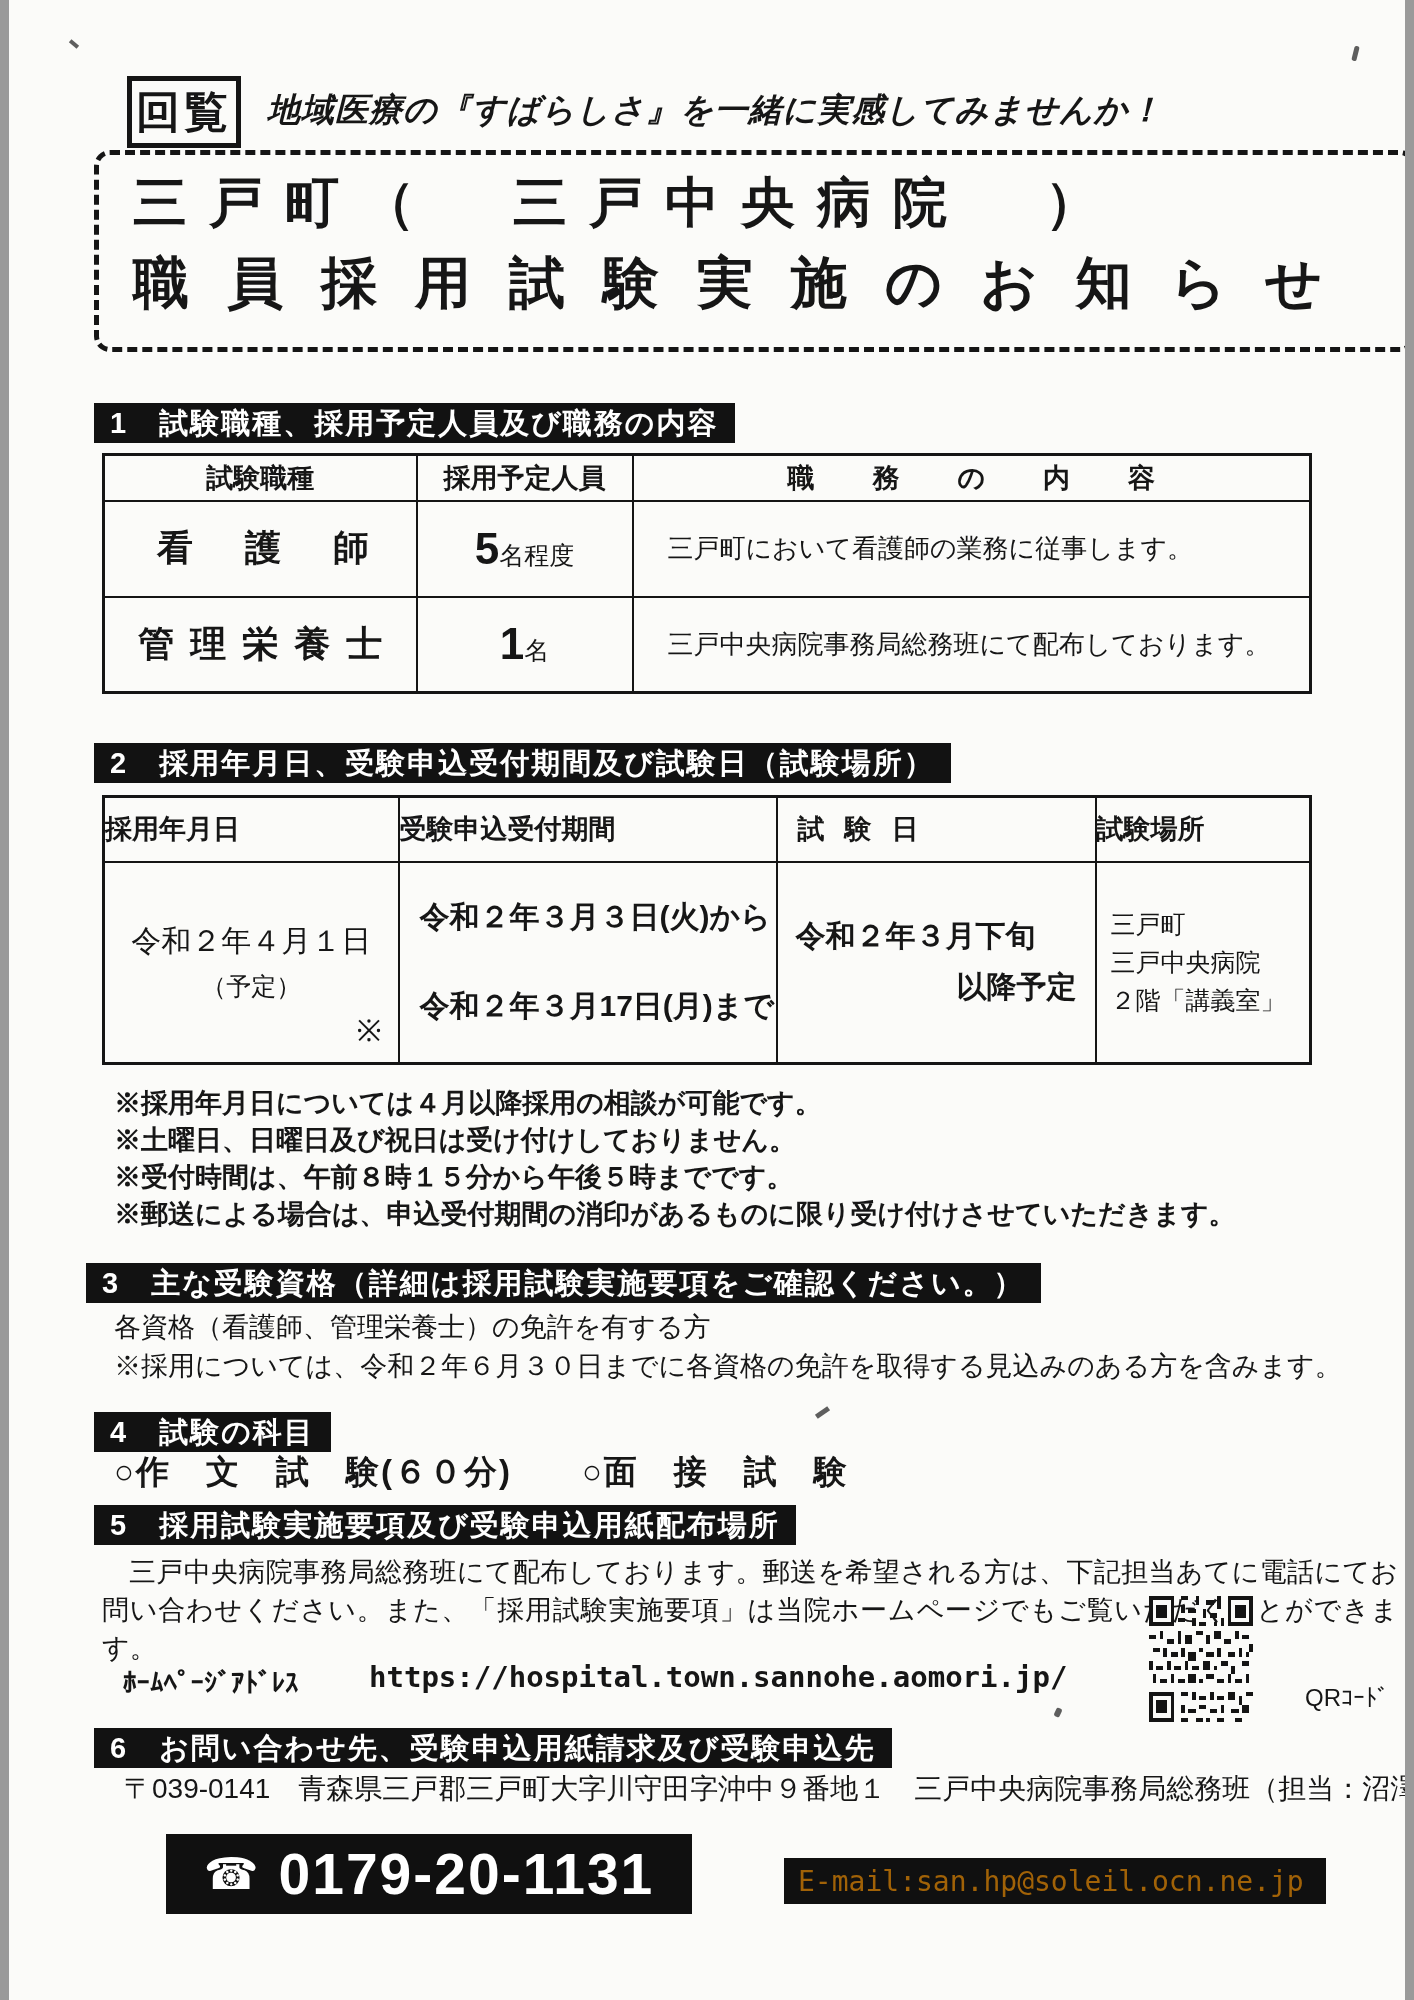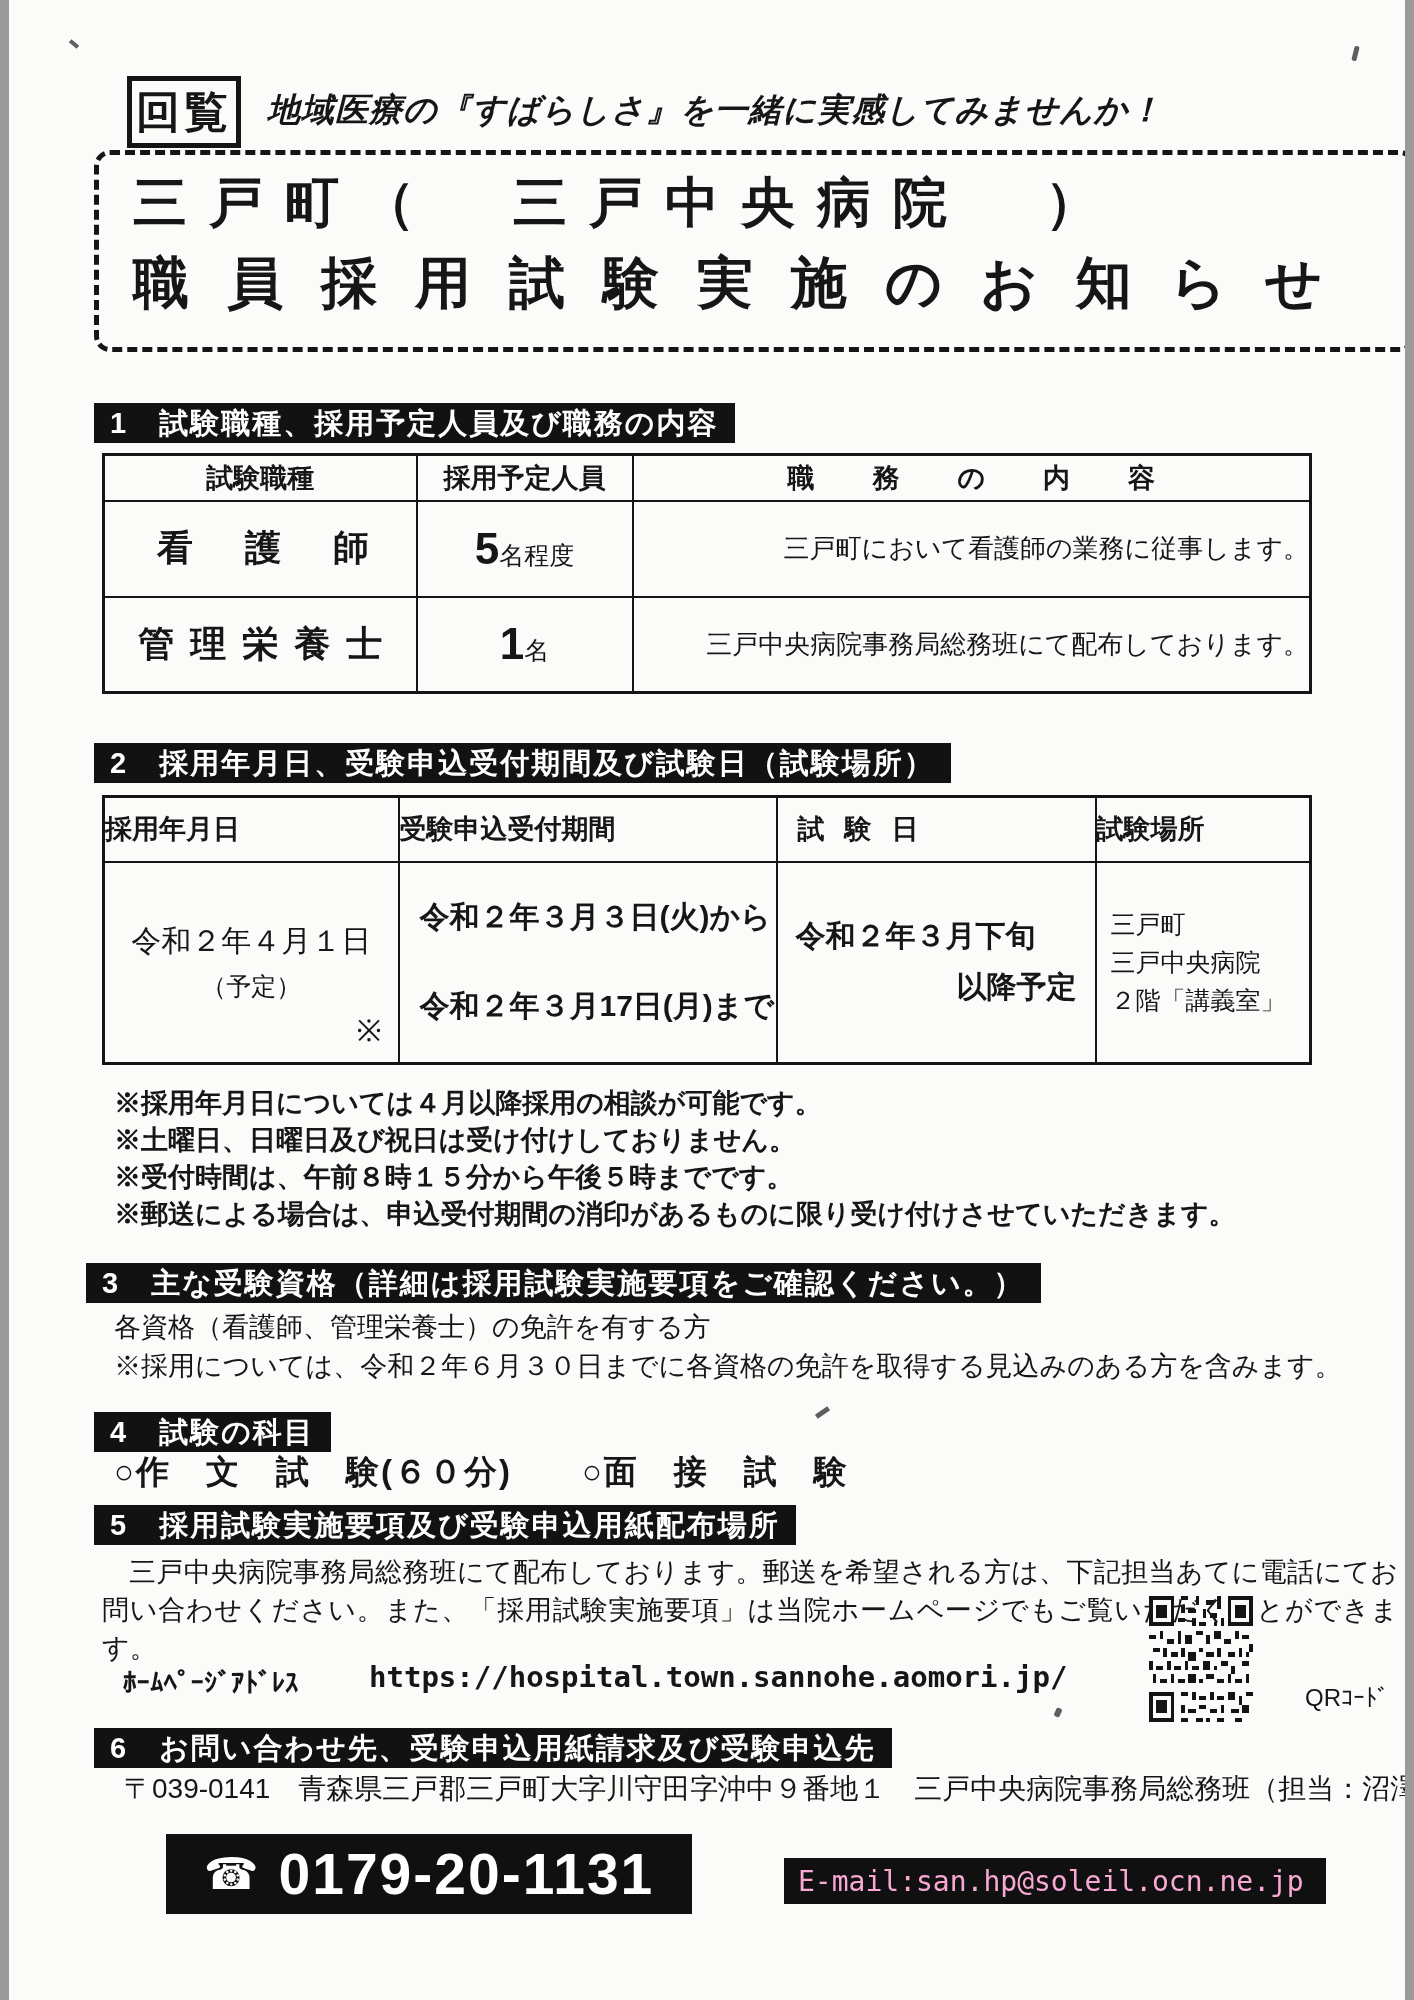--- a/index.html
+++ b/index.html
@@ -49,21 +49,21 @@
   .t1 th, .t1 td, .t2 th, .t2 td { border:2px solid #151515; }
   .t1 th { height:46px; font-size:27px; font-weight:bold; text-align:center; }
   .t1 td { height:96px; }
   .th-duties { letter-spacing:58px; text-indent:58px; }
   .pos-cell { font-size:36px; font-weight:bold; text-align:center; white-space:nowrap; }
   .pos-wide  { letter-spacing:52px; text-indent:52px; }
   .pos-med   { letter-spacing:16px; text-indent:16px;text-align:center; }
   .count-cell { text-align:center; white-space:nowrap; }
   .count-num { font-size:44px; font-weight:bold; }
   .count-unit { font-size:25px; }
-  .duty-cell { font-size:26px; padding-left:34px; text-align:right; }
+  .duty-cell { font-size:26px; padding-left:34px; text-align:left; }
 
   .t2 th { height:65px; font-size:27px; font-weight:bold; text-align:left; }
   .t2 td { height:202px; vertical-align:middle; }
   .th-examday { letter-spacing:20px; text-indent:20px; }
   .c-hire { text-align:center; position:relative; }
   .hire-l1 { font-size:30px; }
   .hire-l2 { font-size:25px; margin-top:8px; }
   .hire-mark { position:absolute; right:16px; bottom:12px; font-size:30px; }
   .c-period { padding-left:20px; font-size:30px; font-weight:bold; }
   .period-l2 { margin-top:48px; }
@@ -87,21 +87,21 @@
 
   .address { left:115px; top:1770px; font-size:28px; white-space:nowrap; }
 
   .phone-box {
     left:157px; top:1834px; width:526px; height:80px; background:#101010; color:#fff;
     display:flex; align-items:center; justify-content:center; gap:20px;
   }
   .phone-icon { font-size:44px; line-height:1; }
   .phone-number { font-size:57px; font-weight:bold; letter-spacing:2px; white-space:nowrap; }
   .email-box {
-    left:775px; top:1858px; width:542px; height:46px; background:#101010; color:#f9a8d4;
+    left:775px; top:1858px; width:542px; height:46px; background:#101010; color:#a16207;
     display:flex; align-items:center; padding-left:14px;
     font-family:"DejaVu Sans Mono", monospace; font-size:28px; white-space:nowrap;
   }
 
   
   .speck { background:#2a2a2a; opacity:.75; }
   .sp1 { left:60px;  top:42px;  width:10px; height:4px; transform:rotate(40deg); }
   .sp2 { left:1344px; top:46px; width:5px;  height:15px; transform:rotate(14deg); border-radius:2px; }
   .sp3 { left:806px; top:1410px; width:15px; height:5px; transform:rotate(-35deg); }
   .sp4 { left:1046px; top:1708px; width:6px; height:9px; transform:rotate(25deg); border-radius:2px; }

